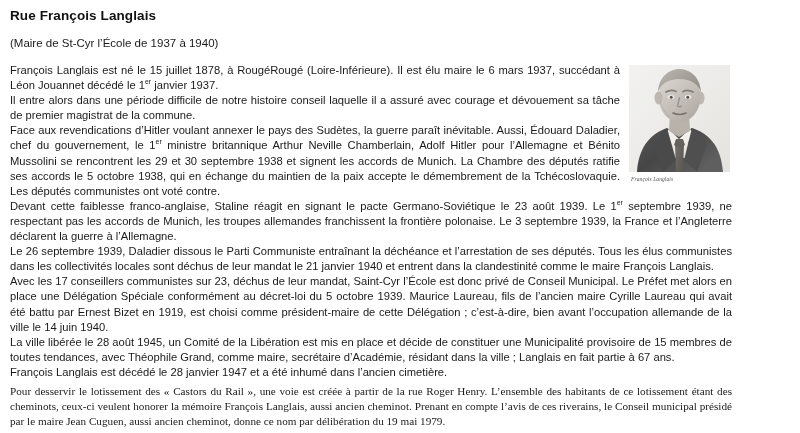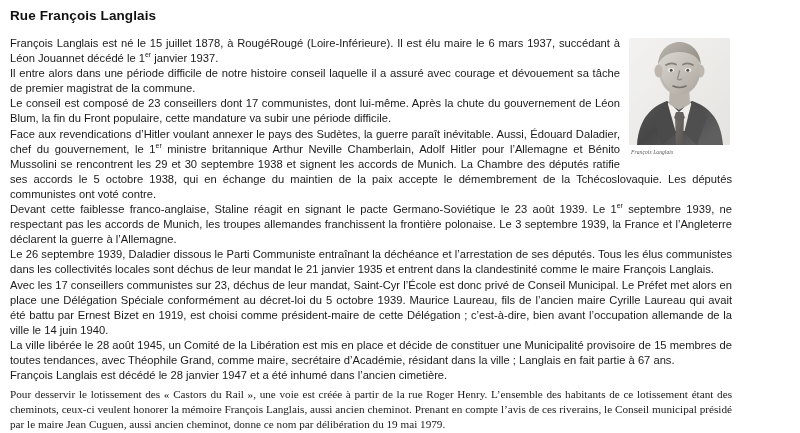--- a/index.html
+++ b/index.html
@@ -110,20 +110,21 @@
     clear: both;
   }
 </style>
 </head>
 <body>
 
 <div class="page">
 
   <h1 class="doc-title">Rue François Langlais</h1>
 
+  <div class="doc-subtitle">(Maire de St-Cyr l’École de 1937 à 1940)</div>
 
   <div class="portrait-block">
     <div class="portrait-photo">
       <svg viewBox="0 0 101 107" xmlns="http://www.w3.org/2000/svg" aria-hidden="true">
         <defs>
           <linearGradient id="bgGrad" x1="0" y1="0" x2="1" y2="1">
             <stop offset="0%" stop-color="#f3f2f0"></stop>
             <stop offset="100%" stop-color="#e3e2df"></stop>
           </linearGradient>
           <linearGradient id="suitGrad" x1="0" y1="0" x2="1" y2="0.6">
@@ -187,23 +188,22 @@
 
         <rect x="0" y="0" width="101" height="107" fill="#ffffff" opacity="0.06"></rect>
       </svg>
     </div>
     <div class="portrait-caption">François Langlais</div>
   </div>
 
   <div class="body-text clearfix">
     <p>François Langlais est né le 15 juillet 1878, à RougéRougé (Loire-Inférieure). Il est élu maire le 6 mars 1937, succédant à Léon Jouannet décédé  le 1<sup class="ord">er</sup> janvier 1937.</p>
     <p>Il entre alors dans une période difficile de notre histoire conseil laquelle il a assuré avec courage et dévouement sa tâche de premier magistrat de la commune.</p>
-    <p>Le conseil est composé de 23 conseillers dont 17 communistes, dont lui-même. Après la chute du gouvernement de Léon Blum, la fin du Front populaire, cette mandature va subir une période difficile.</p>
     <p>Face aux revendications d’Hitler voulant annexer le pays des Sudètes, la guerre paraît inévitable. Aussi, Édouard Daladier, chef du gouvernement, le 1<sup class="ord">er</sup> ministre britannique Arthur Neville Chamberlain, Adolf Hitler pour l’Allemagne et Bénito Mussolini se rencontrent les 29 et 30 septembre 1938 et signent les accords de Munich. La Chambre des députés ratifie ses accords le 5 octobre 1938, qui en échange du maintien de la paix accepte le démembrement de la Tchécoslovaquie. Les députés communistes ont voté contre.</p>
     <p>Devant cette faiblesse franco-anglaise, Staline réagit en signant le pacte Germano-Soviétique le 23 août 1939. Le 1<sup class="ord">er</sup> septembre 1939, ne respectant pas les accords de Munich, les troupes allemandes franchissent la frontière polonaise. Le 3 septembre 1939, la France et l’Angleterre déclarent la guerre à l’Allemagne.</p>
-    <p>Le 26 septembre 1939, Daladier dissous le Parti Communiste entraînant la déchéance et l’arrestation de ses députés. Tous les élus communistes dans les collectivités locales sont déchus de leur mandat le 21 janvier 1935 et entrent dans la clandestinité comme le maire François Langlais.</p>
+    <p>Le 26 septembre 1939, Daladier dissous le Parti Communiste entraînant la déchéance et l’arrestation de ses députés. Tous les élus communistes dans les collectivités locales sont déchus de leur mandat le 21 janvier 1940 et entrent dans la clandestinité comme le maire François Langlais.</p>
     <p>Avec les 17 conseillers communistes sur 23, déchus de leur mandat, Saint-Cyr l’École est donc privé  de Conseil Municipal. Le Préfet met alors en place une Délégation Spéciale conformément au décret-loi du 5 octobre 1939. Maurice Laureau, fils de l’ancien maire Cyrille Laureau qui avait été battu par Ernest Bizet en 1919, est choisi comme président-maire de cette Délégation ;  c’est-à-dire, bien avant l’occupation allemande de la ville le 14 juin 1940.</p>
     <p>La ville libérée le 28 août 1945, un Comité de la Libération est mis en place et décide de constituer une Municipalité provisoire de 15 membres de toutes tendances, avec Théophile Grand, comme maire, secrétaire d’Académie, résidant dans la ville ; Langlais en fait partie à 67 ans.</p>
     <p>François Langlais est décédé le 28 janvier 1947 et a été inhumé dans l’ancien cimetière.</p>
     <p class="para-gap">Pour desservir le lotissement des « Castors du Rail », une voie est créée à partir de la rue Roger Henry. L’ensemble des habitants de ce lotissement étant des cheminots, ceux-ci veulent honorer la mémoire François Langlais, aussi ancien cheminot. Prenant en compte l’avis de ces riverains, le Conseil municipal présidé par le maire Jean Cuguen, aussi ancien cheminot, donne ce nom par délibération du 19 mai 1979.</p>
   </div>
 
 </div>
 
 </body></html>

